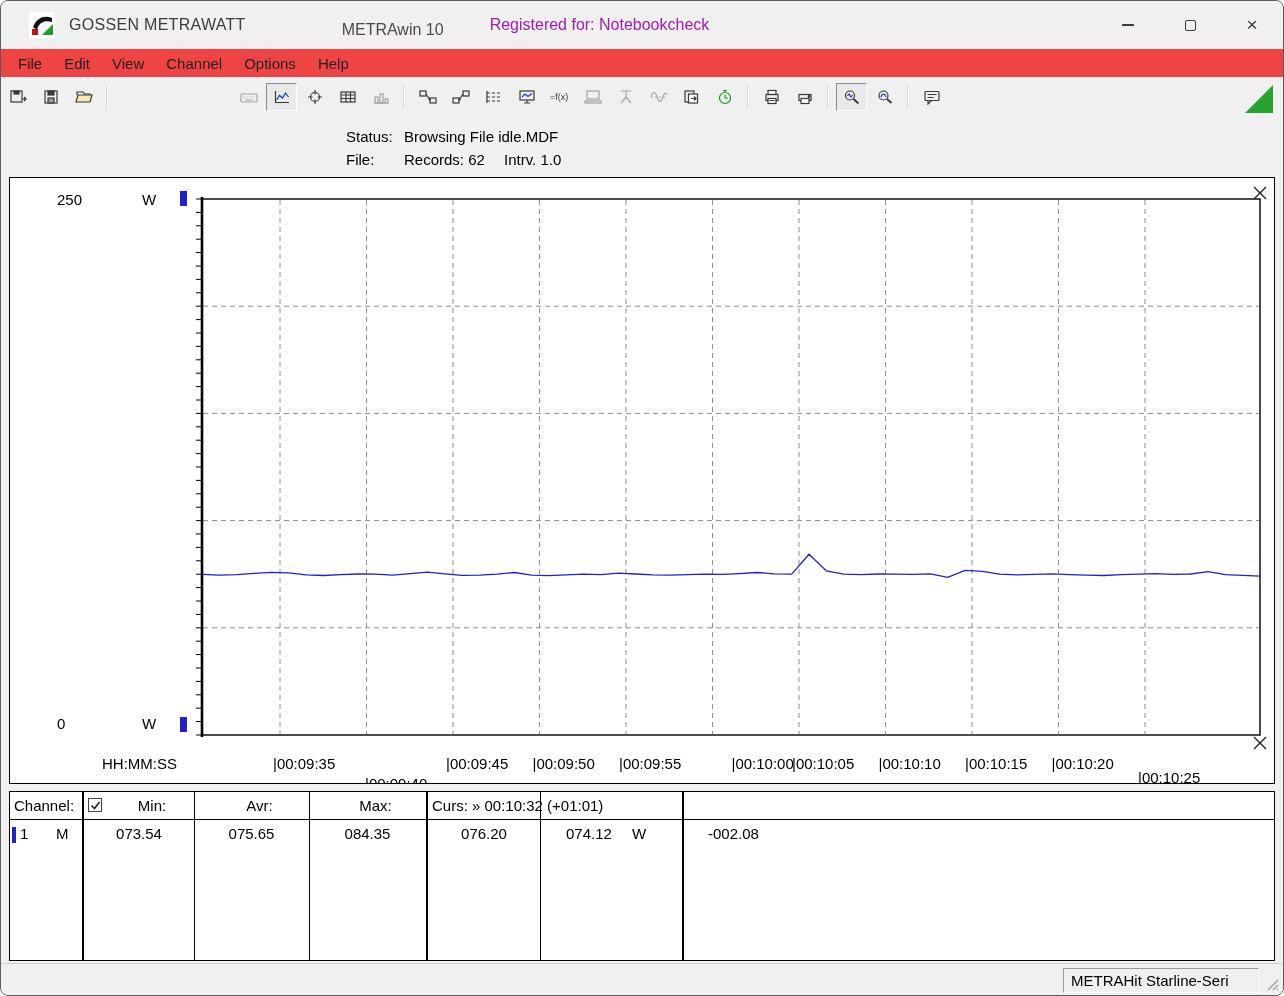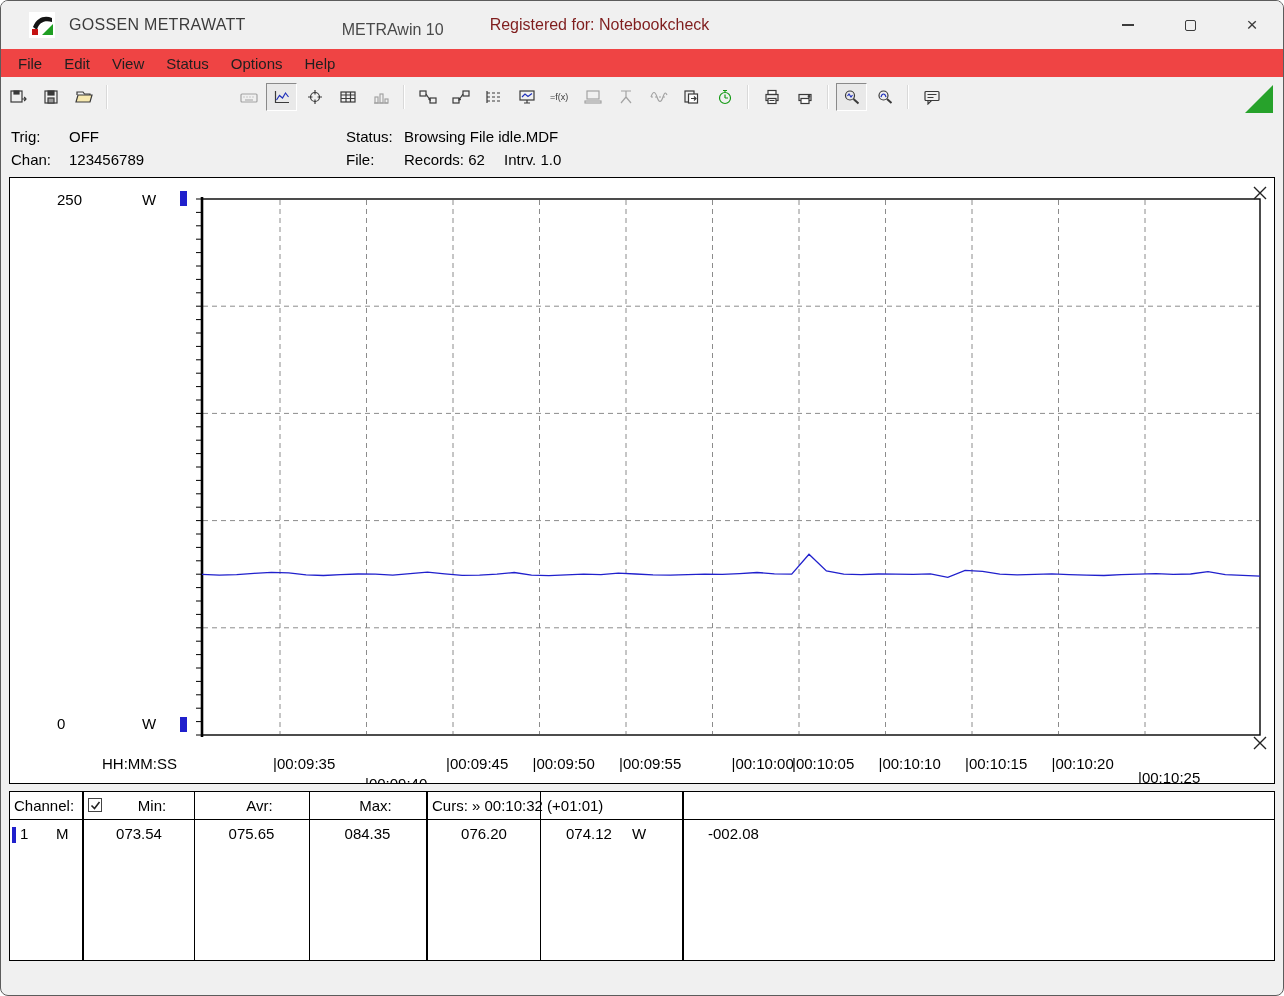--- a/index.html
+++ b/index.html
@@ -5,21 +5,21 @@
   *{box-sizing:border-box;margin:0;padding:0;}
   body{background:#ffffff;font-family:"Liberation Sans",sans-serif;width:1284px;height:996px;}
   .window{position:relative;width:1284px;height:996px;background:#f0f0f0;border:1px solid #5c5c5c;
           border-radius:8px;overflow:hidden;}
 
   
   .titlebar{position:absolute;left:0;top:0;right:0;height:48px;display:flex;align-items:center;background:#f0f0f0;}
   .app-logo{margin-left:28px;width:26px;height:26px;flex:0 0 auto;}
   .tb-app{margin-left:14px;font-size:16px;color:#3c3c3c;letter-spacing:.3px;}
   .tb-prod{margin-left:96px;font-size:16px;color:#4a4a4a;margin-top:9px;}
-  .tb-reg{margin-left:46px;font-size:16px;color:#7f1d1d;}
+  .tb-reg{margin-left:46px;font-size:16px;color:#a21caf;}
   .win-controls{position:absolute;right:0;top:0;height:48px;display:flex;}
   .win-btn{width:62px;height:48px;display:flex;align-items:center;justify-content:center;color:#3c3c3c;font-size:19px;cursor:default;}
   .glyph-min{display:block;width:12px;height:1.5px;background:#3c3c3c;}
   .glyph-max{display:block;width:11px;height:11px;border:1.4px solid #3c3c3c;border-radius:2px;}
 
   
   .menubar{position:absolute;left:0;top:48px;right:0;height:28px;display:flex;align-items:center;padding-left:6px;background:#ef4444;}
   .menu-item{padding:3px 11px;font-size:15px;color:#1f1f1f;}
 
   
@@ -94,21 +94,21 @@
       <div class="win-btn">
           <span>×</span>
         </div>
     </div>
   </div>
 
   <div class="menubar">
     <span class="menu-item">File</span>
     <span class="menu-item">Edit</span>
     <span class="menu-item">View</span>
-    <span class="menu-item">Status</span>
+    <span class="menu-item">Channel</span>
     <span class="menu-item">Options</span>
     <span class="menu-item">Help</span>
   </div>
 
   <div class="toolbar">
     <div class="tbtn">
       <svg width="18" height="16" viewBox="0 0 18 16">
         <rect x="2" y="2" width="11" height="11"></rect>
           <rect x="5" y="2" width="5" height="3" fill="#3a3a3a"></rect>
         <path d="M13 10 H17 M15.2 8 L17 10 L15.2 12"></path>
@@ -268,24 +268,20 @@
       <svg width="18" height="16" viewBox="0 0 18 16">
         <rect x="2" y="2.5" width="14" height="9" rx="1"></rect>
           <path d="M5 11.5 V15 L8.5 11.5"></path>
           <path d="M4.5 5.5 H13.5 M4.5 8.5 H10.5"></path>
         </svg>
     </div>
   </div>
   <div class="corner-tri"></div>
 
   <div class="status-panel">
-    <div class="sp-left">
-      <div><span class="sp-label">Trig:</span><span>OFF</span></div>
-      <div><span class="sp-label">Chan:</span><span>123456789</span></div>
-    </div>
     <div class="sp-mid">
       <div><span class="sp-label">Status:</span><span>Browsing File idle.MDF</span></div>
       <div><span class="sp-label">File:</span><span class="sp-gap">Records: 62</span><span>Intrv. 1.0</span></div>
     </div>
   </div>
 
   <div class="chart-panel">
     <span class="ylab-num" style="top:13px">250</span>
     <span class="ylab-unit" style="top:13px">W</span>
     <span class="chan-marker" style="top:13px"></span>
@@ -408,14 +404,20 @@
     <span class="td" style="left:46px">M</span>
     <span class="td c-center" style="left:74px;width:110px">073.54</span>
     <span class="td c-center" style="left:184px;width:115px">075.65</span>
     <span class="td c-center" style="left:299px;width:117px">084.35</span>
     <span class="td c-center" style="left:418px;width:112px">076.20</span>
     <span class="td" style="left:556px">074.12</span>
     <span class="td" style="left:622px">W</span>
     <span class="td" style="left:698px">-002.08</span>
   </div>
 
+  <div class="statusbar">
+    <div class="device-box">METRAHit Starline-Seri</div>
+    <svg class="grip" width="15" height="15">
+      <path d="M13 3 L3 13 M13 8 L8 13 M13 12 L12 13" stroke="#9a9a9a" stroke-width="1.3" fill="none"></path>
+    </svg>
+  </div>
 
 </div>
 
 </body></html>

